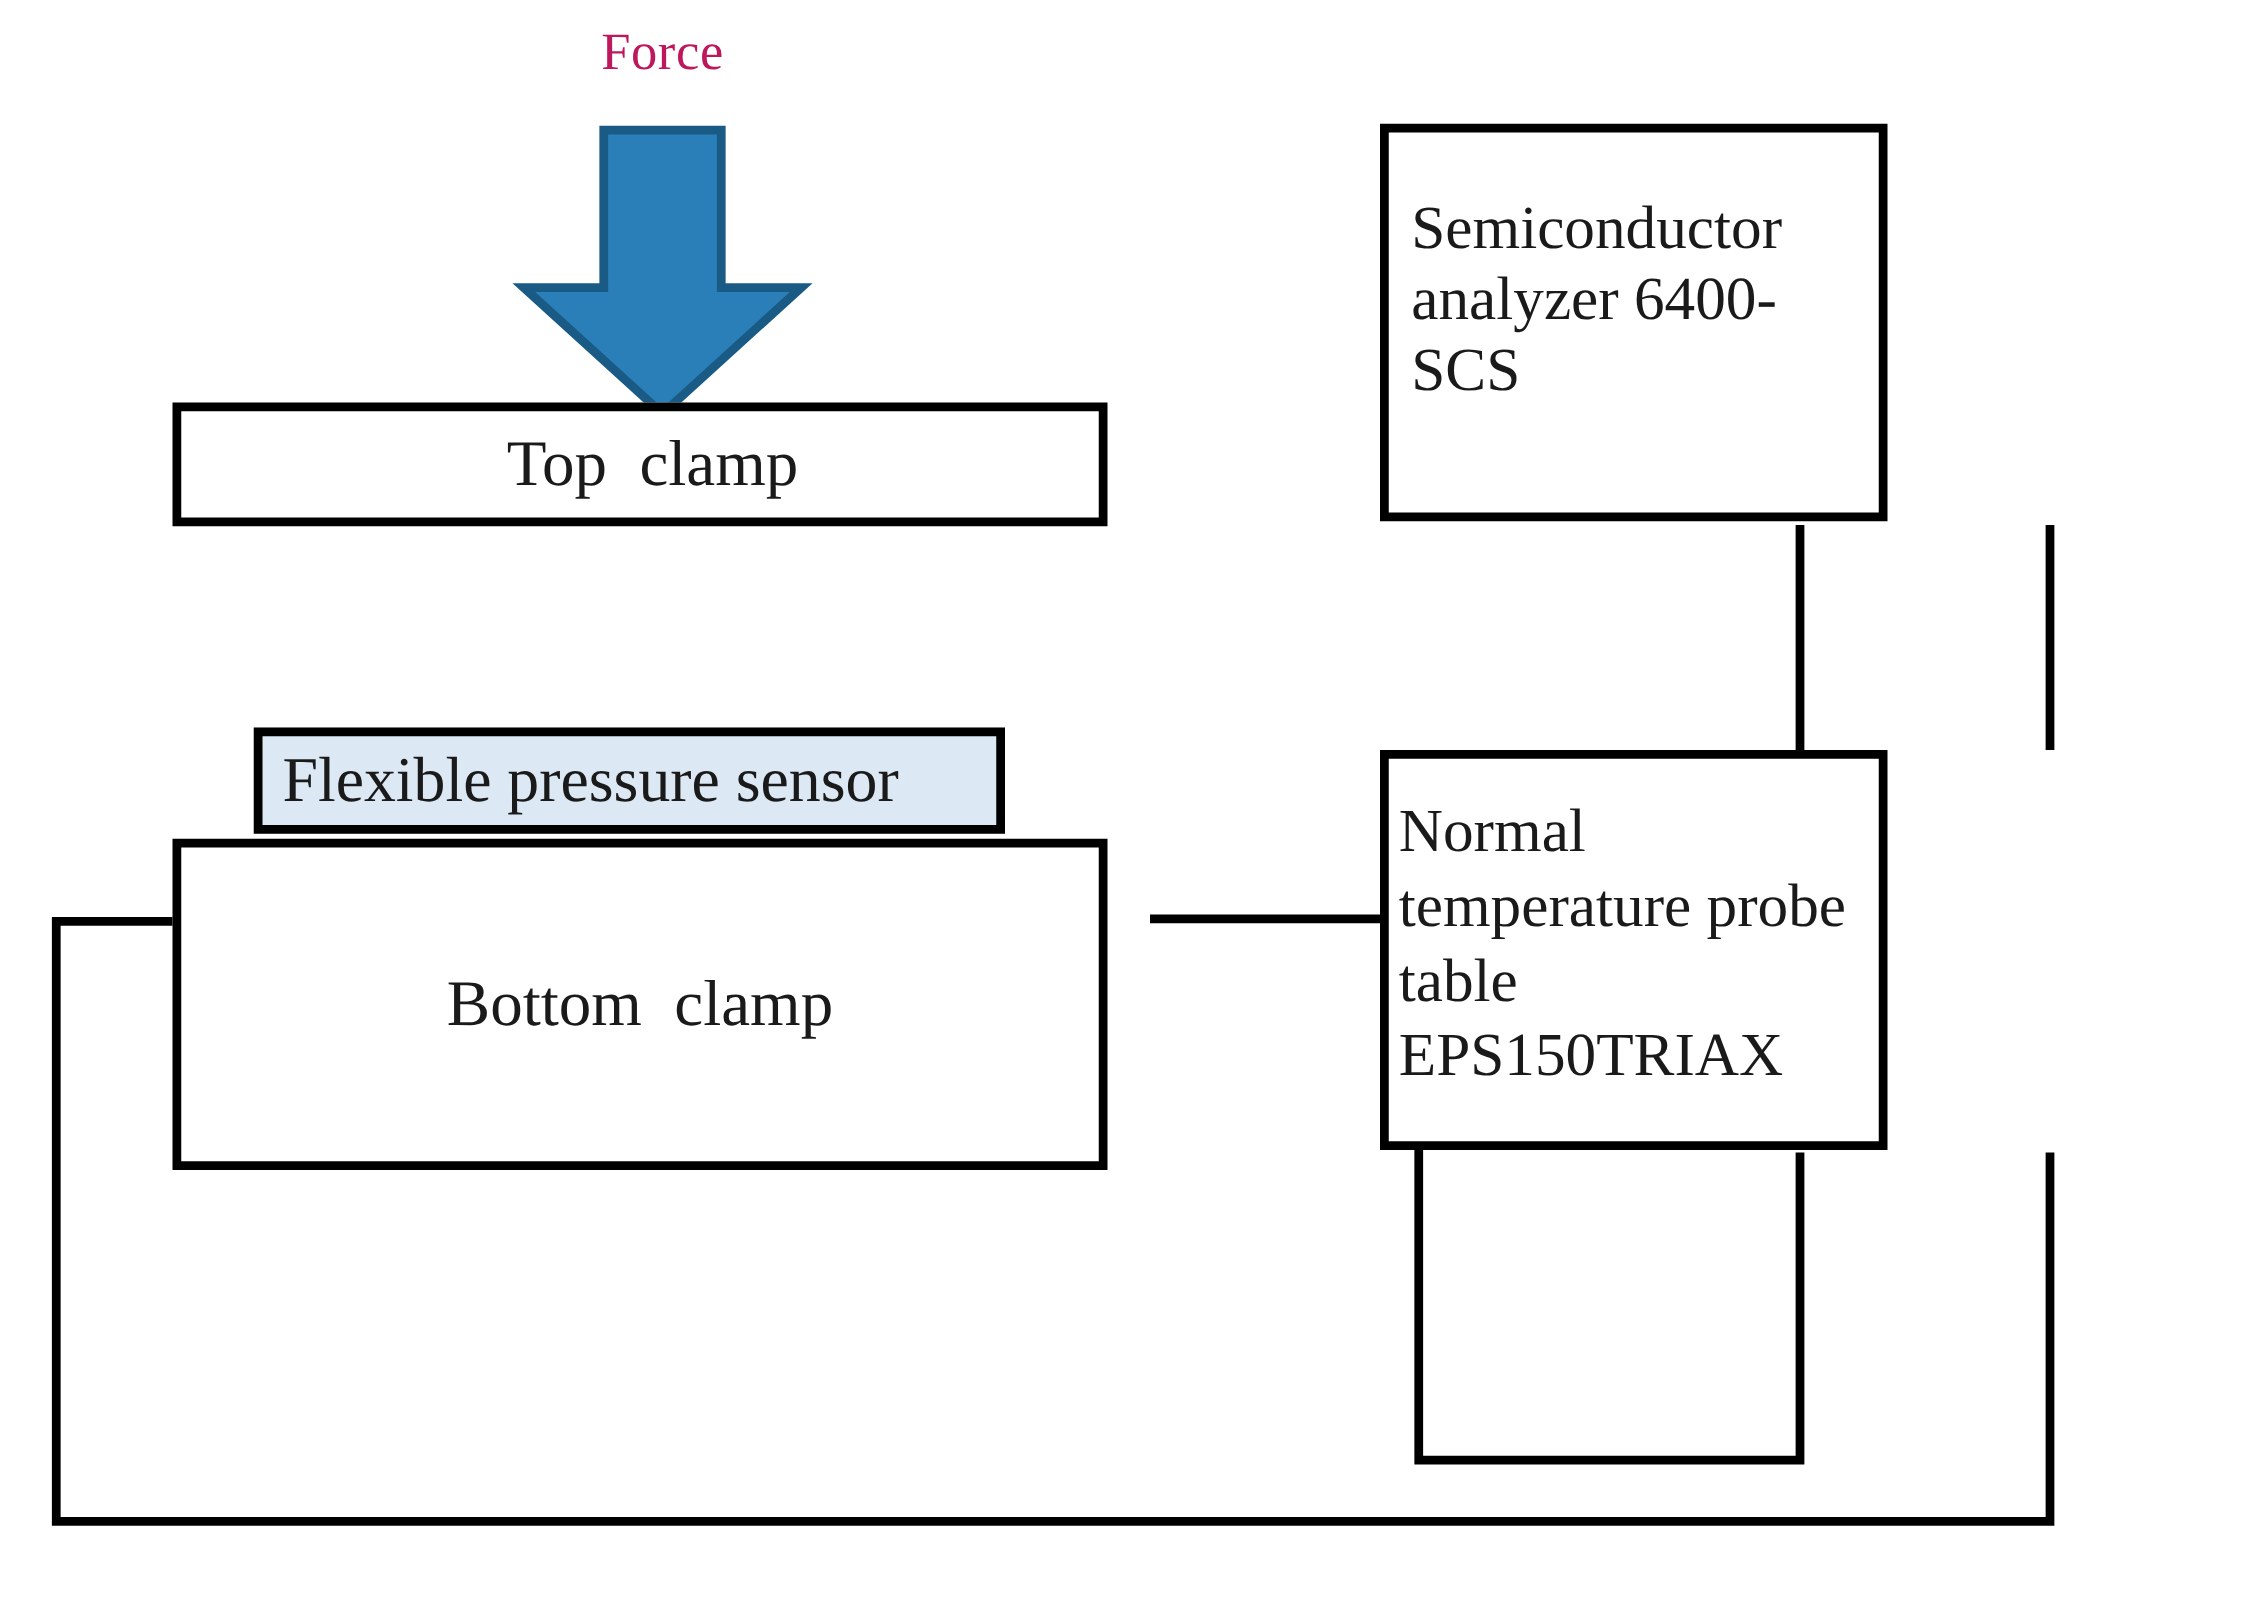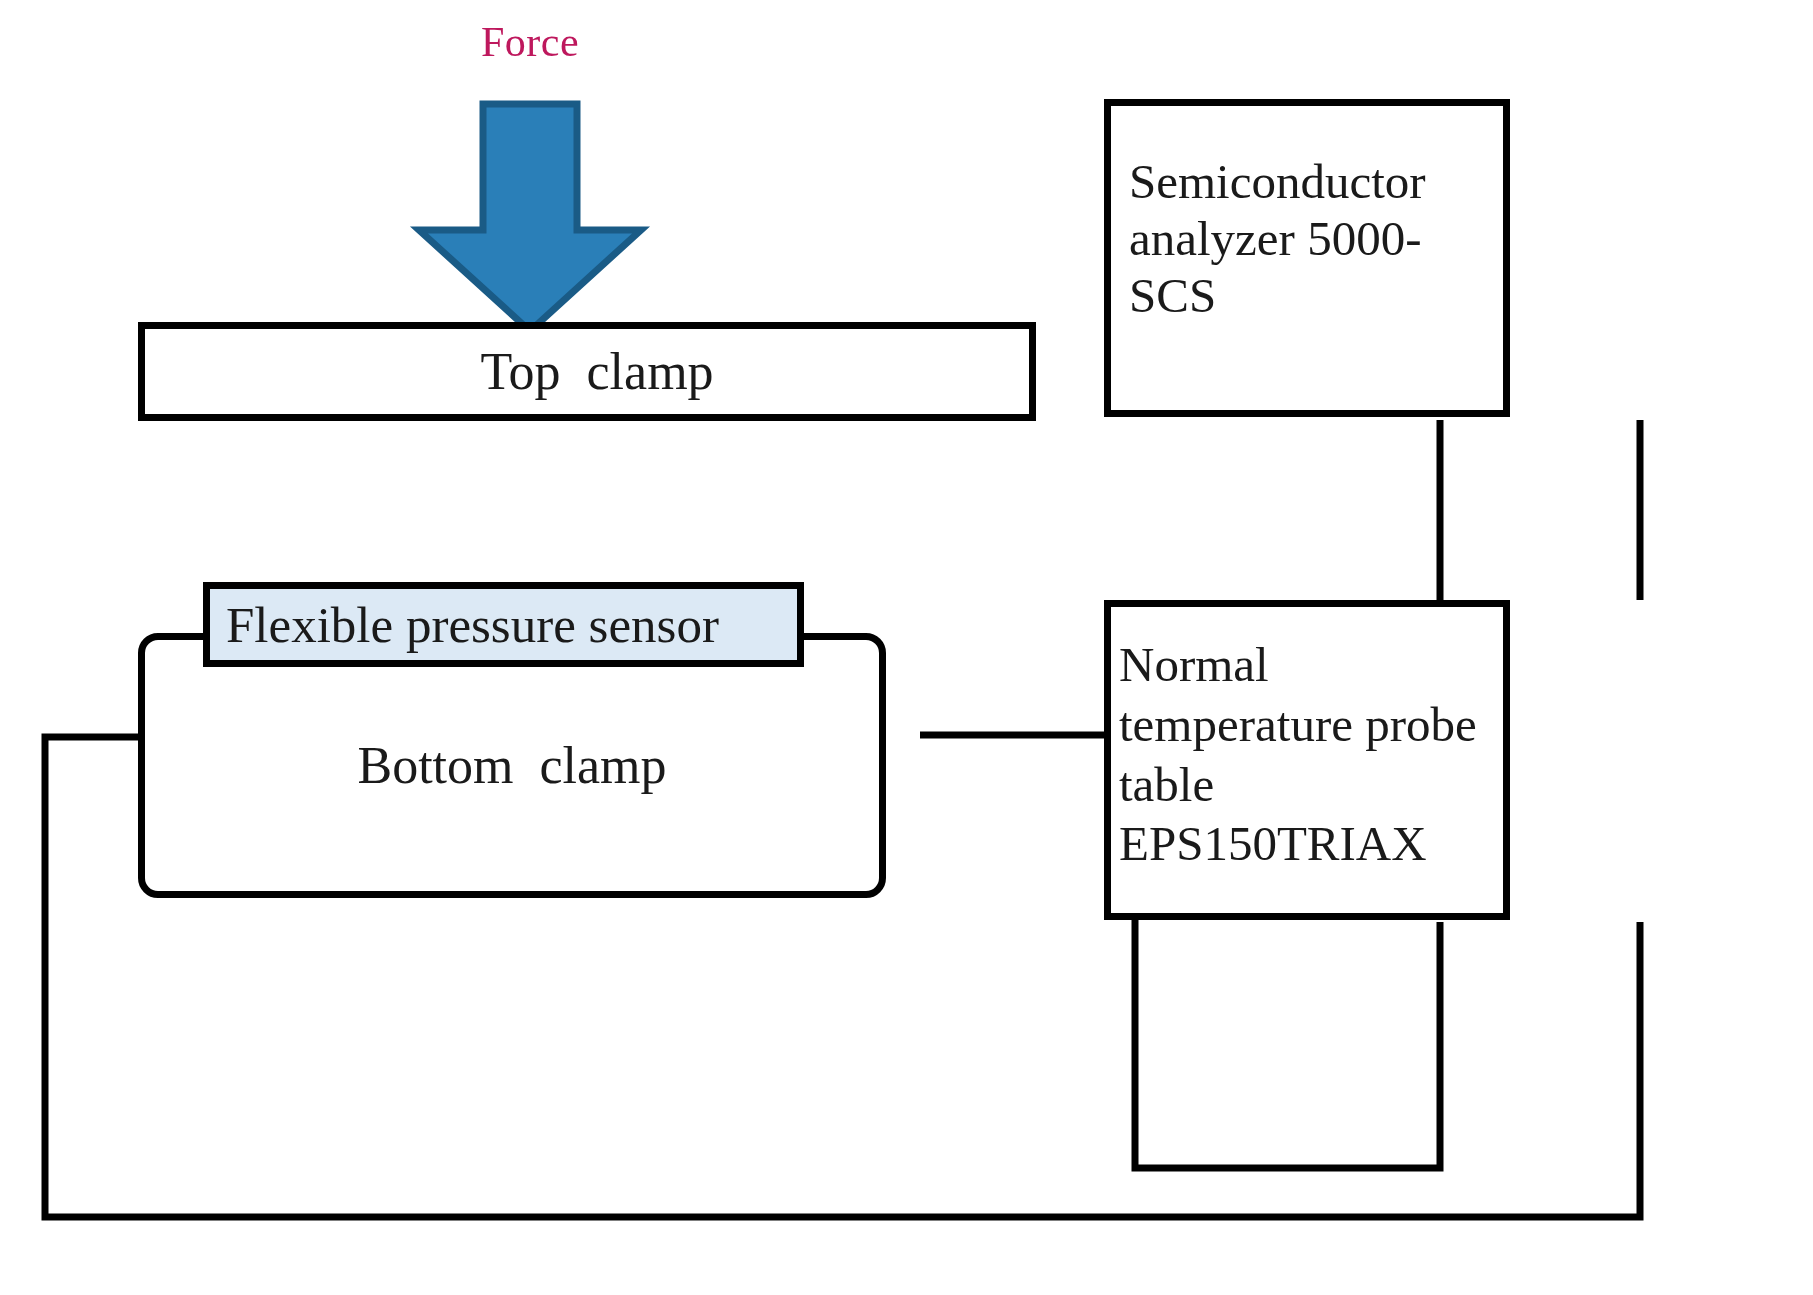--- a/index.html
+++ b/index.html
@@ -53,43 +53,42 @@
     justify-content: center;
     text-align: center;
   }
   .node.left-align {
     justify-content: flex-start;
     text-align: left;
   }
   #top-clamp {
     left: 138px;
     top: 322px;
-    width: 898px;
+    width: 748px;
     height: 99px;
     font-size: 52px;
     padding-left: 20px;
   }
   #flex-sensor {
     left: 203px;
     top: 582px;
     width: 601px;
     height: 85px;
     background: #dce9f5;
     border: 7px solid #000000;
     font-size: 51px;
     padding-left: 16px;
     justify-content: flex-start;
   }
   #bottom-clamp {
     left: 138px;
-    top: 633px;
+    top: 671px;
     width: 748px;
     height: 265px;
     font-size: 52px;
-    border-radius: 20px;
   }
   #analyzer {
     left: 1104px;
     top: 99px;
     width: 406px;
     height: 318px;
     font-size: 49px;
     padding: 0 14px 0 18px;
     line-height: 1.16;
     align-items: flex-start;
@@ -143,20 +142,20 @@
 
   <div class="node centered" id="bottom-clamp">
     <span class="node-label">Bottom  clamp</span>
   </div>
 
   <div class="node left-align" id="flex-sensor">
     <span class="node-label">Flexible pressure sensor</span>
   </div>
 
   <div class="node left-align" id="analyzer">
-    <span class="node-label">Semiconductor analyzer 5000-SCS</span>
+    <span class="node-label">Semiconductor analyzer 6400-SCS</span>
   </div>
 
   <div class="node left-align" id="probe-table">
     <span class="node-label">Normal temperature probe table EPS150TRIAX</span>
   </div>
 
 </div>
 
 </body></html>

